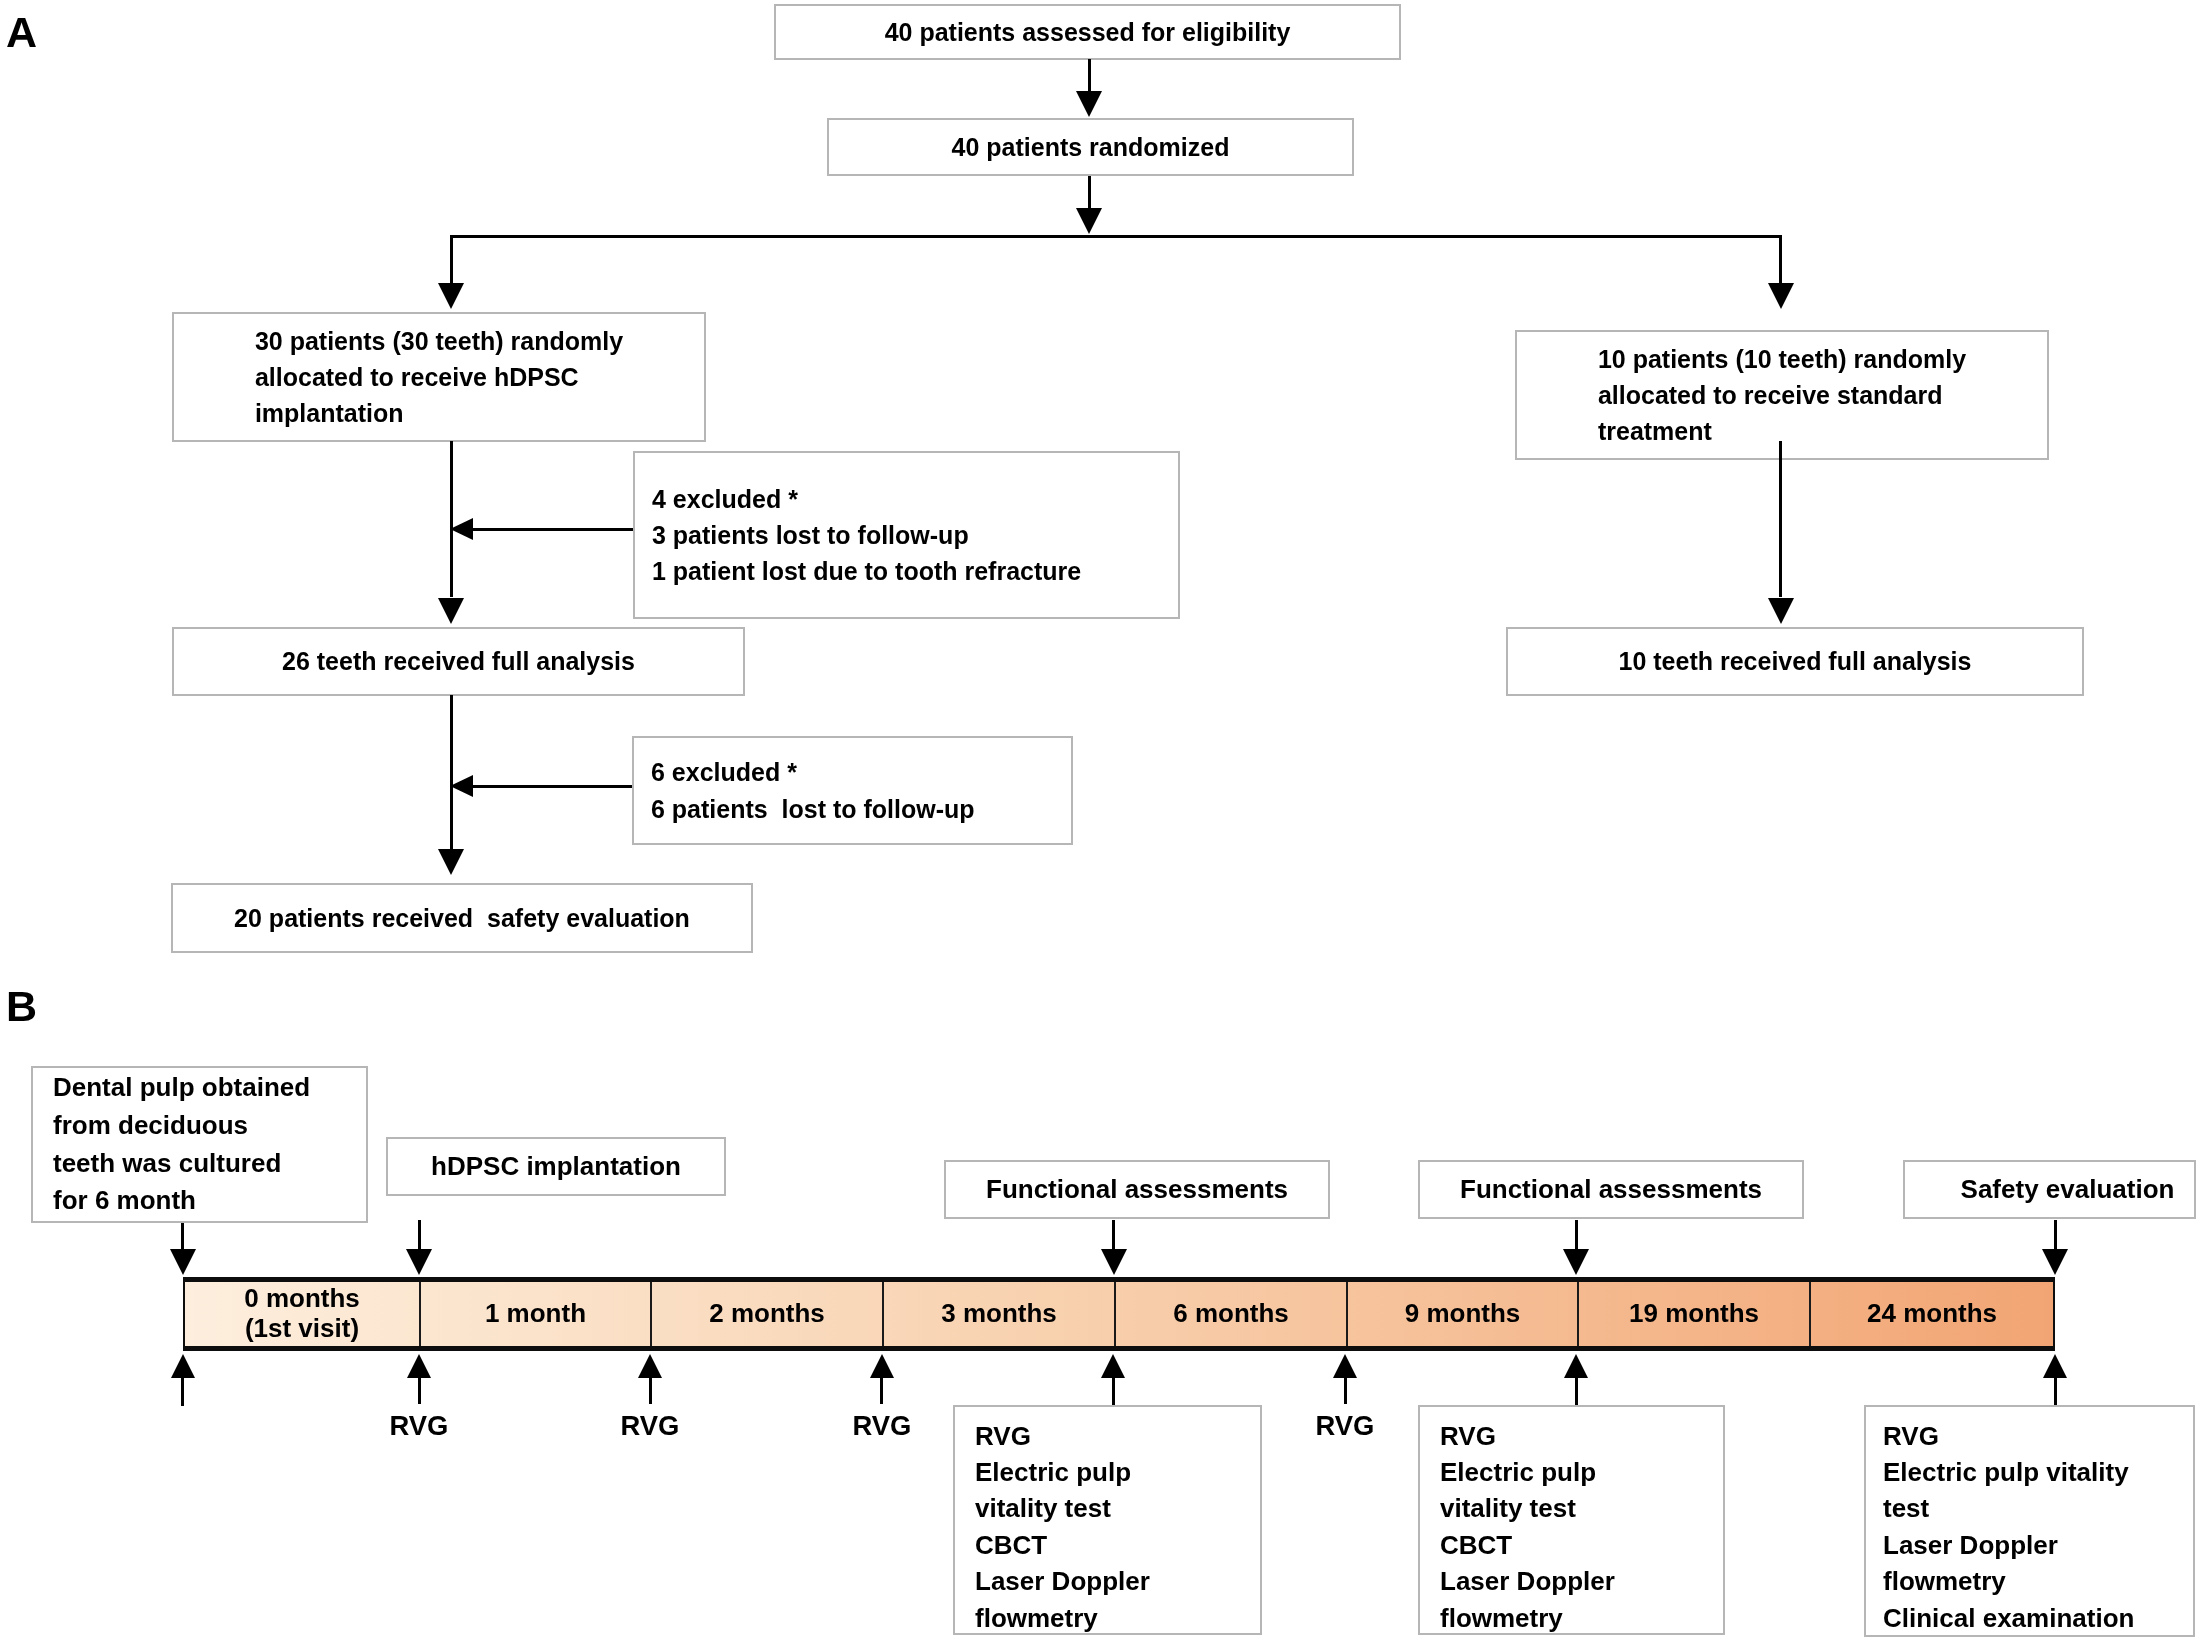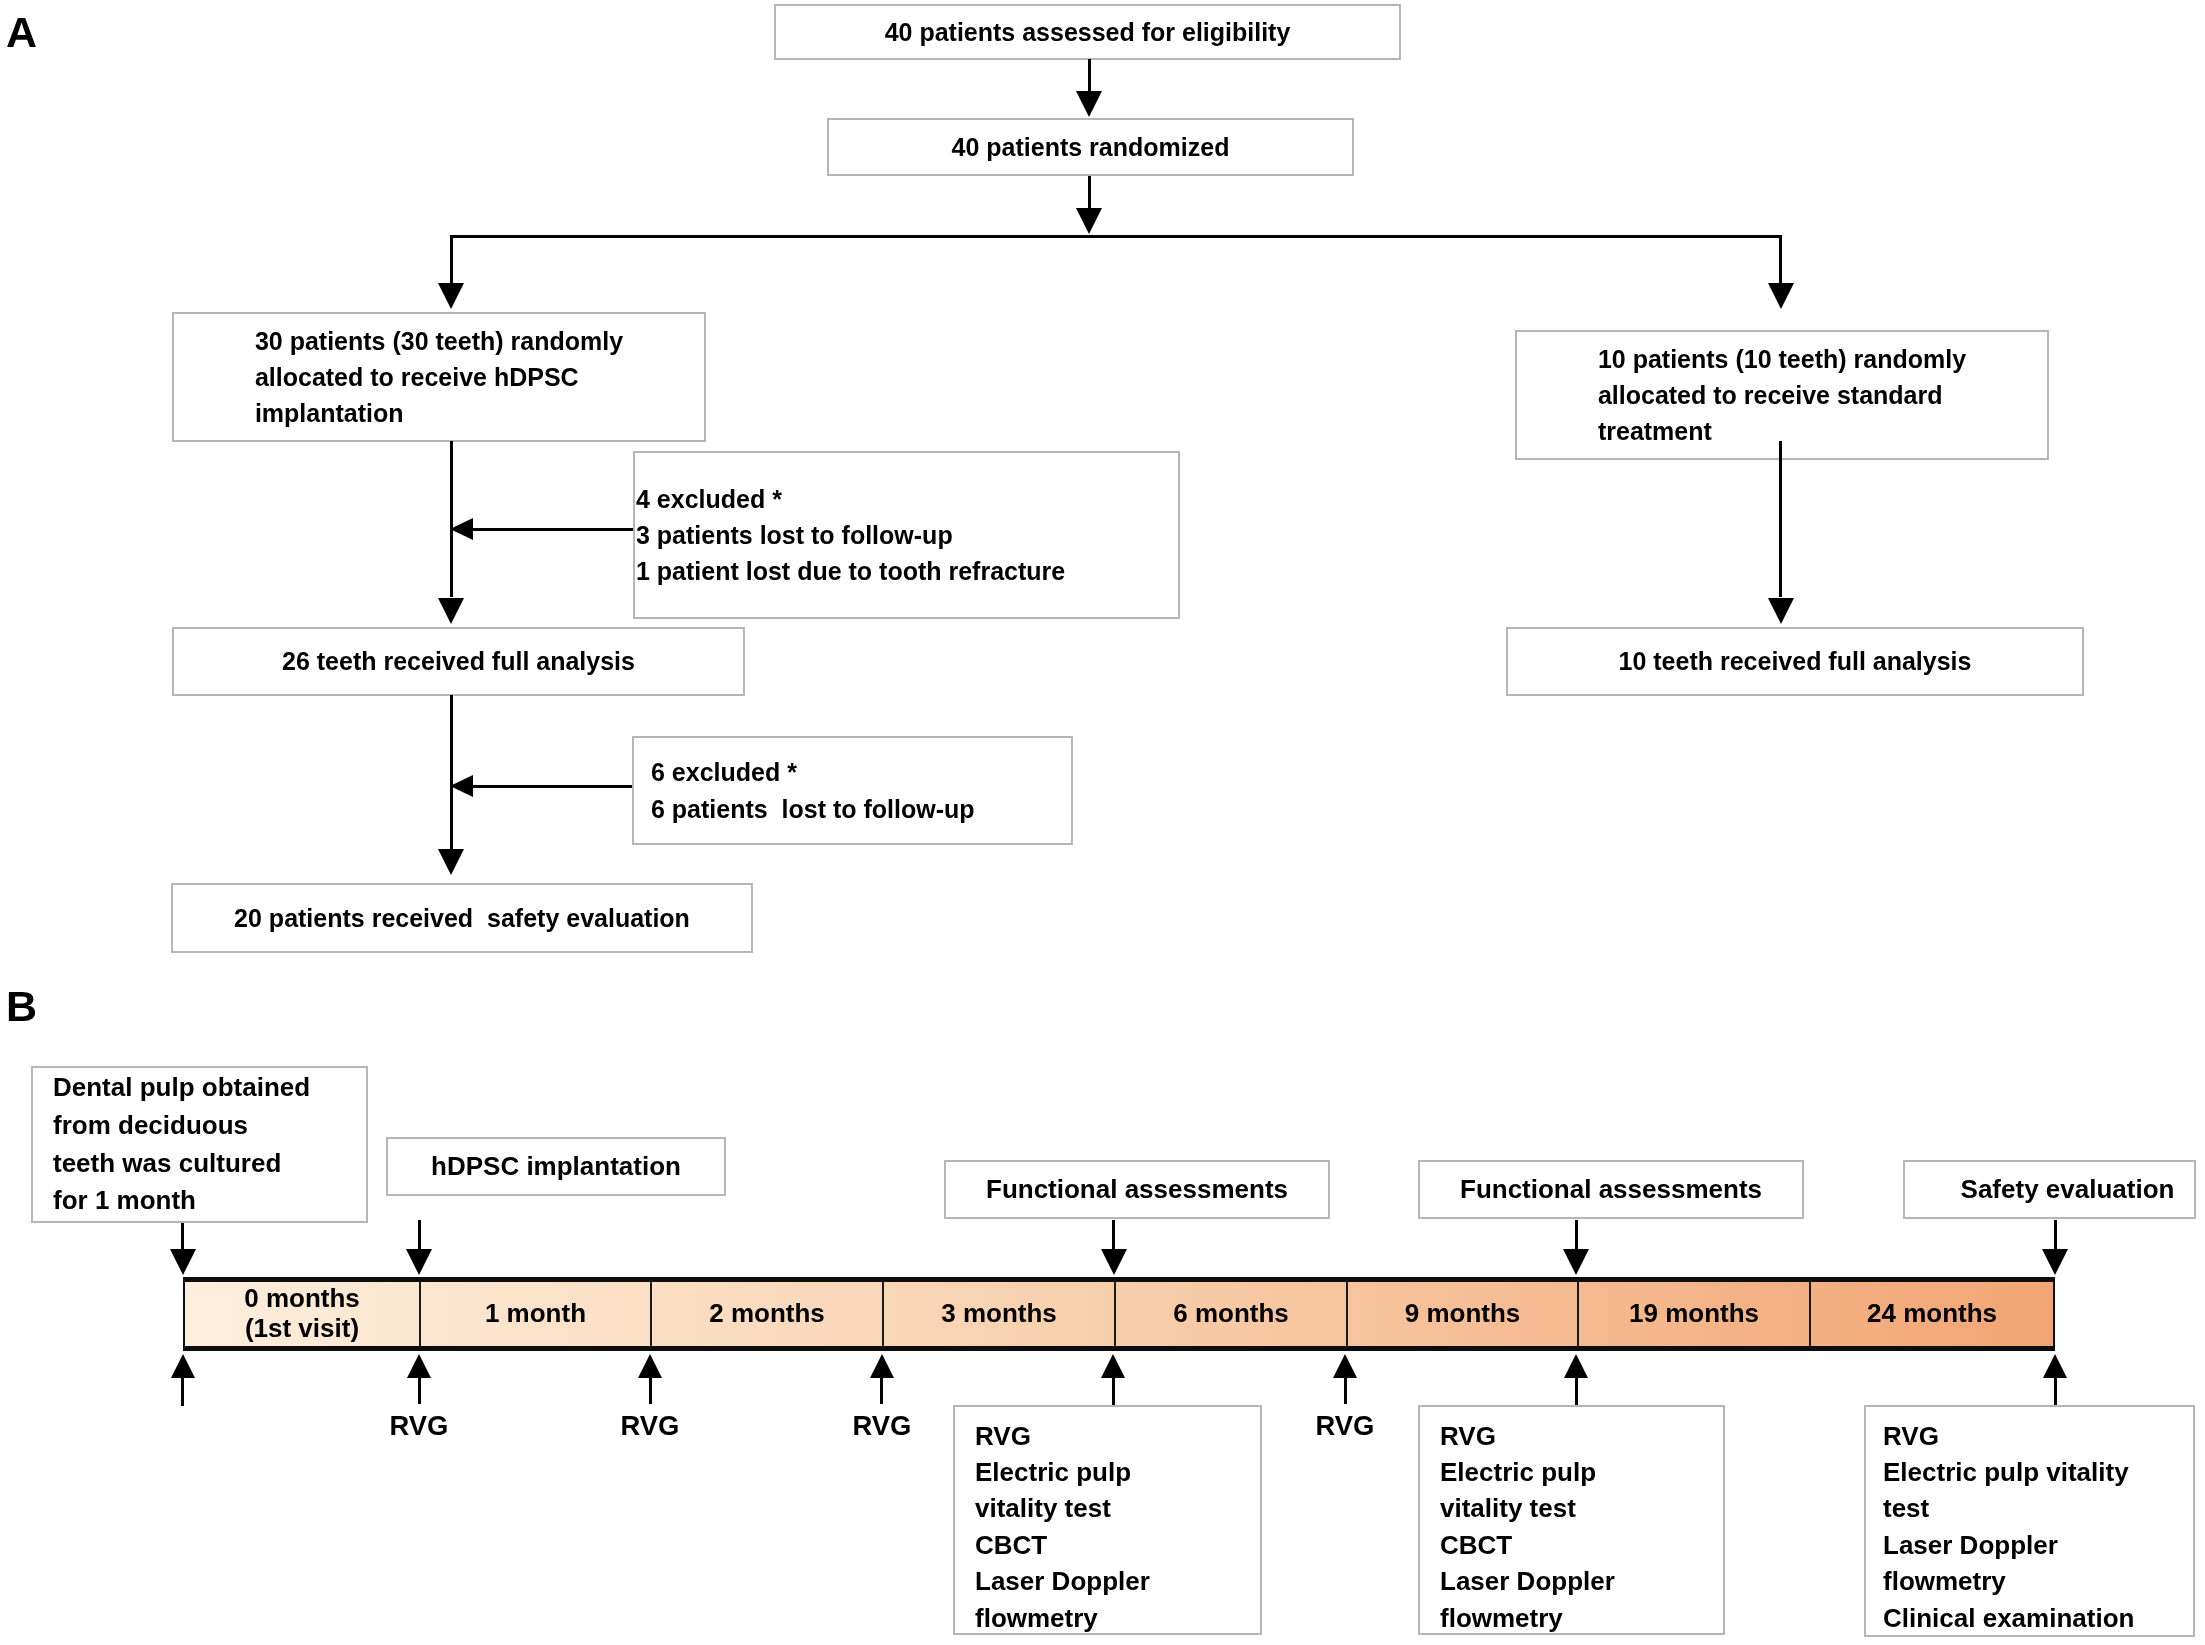--- a/index.html
+++ b/index.html
@@ -105,21 +105,21 @@
   </div>
   <div class="box center" style="left:1515px;top:312px;width:534px;height:130px;margin-top:18px;">
     <span class="txt">10 patients (10 teeth) randomly
 allocated to receive standard
 treatment</span>
   </div>
 
   <div class="vline" style="left:450px;top:441px;width:3px;height:156px;"></div>
   <div class="arr-down" style="left:438px;top:598px;"></div>
 
-  <div class="box leftalign" style="left:633px;top:451px;width:547px;height:168px;padding-left:1px;">
+  <div class="box leftalign" style="left:633px;top:451px;width:547px;height:168px;padding-left:17px;">
     <span class="txt">4 excluded *
 3 patients lost to follow-up
 1 patient lost due to tooth refracture</span>
   </div>
   <div class="hline" style="left:470px;top:528px;width:163px;height:3px;"></div>
   <div class="arr-left" style="left:450px;top:518px;"></div>
 
   <div class="box center" style="left:172px;top:627px;width:573px;height:69px;">
     <span class="txt">26 teeth received full analysis</span>
   </div>
@@ -144,21 +144,21 @@
   <div class="box center" style="left:1506px;top:627px;width:578px;height:69px;">
     <span class="txt">10 teeth received full analysis</span>
   </div>
 
   <div class="panel-label" style="left:6.1px;top:985px;">B</div>
 
   <div class="box leftalign" style="left:31px;top:1066px;width:337px;height:157px;padding-left:20px;font-size:26px;">
     <span class="txt">Dental pulp obtained
 from deciduous
 teeth was cultured
-for 1 month</span>
+for 6 month</span>
   </div>
 
   <div class="box center" style="left:386px;top:1137px;width:340px;height:59px;font-size:26px;">
     <span class="txt">hDPSC implantation</span>
   </div>
 
   <div class="box center" style="left:944px;top:1160px;width:386px;height:59px;font-size:26px;">
     <span class="txt">Functional assessments</span>
   </div>
 

